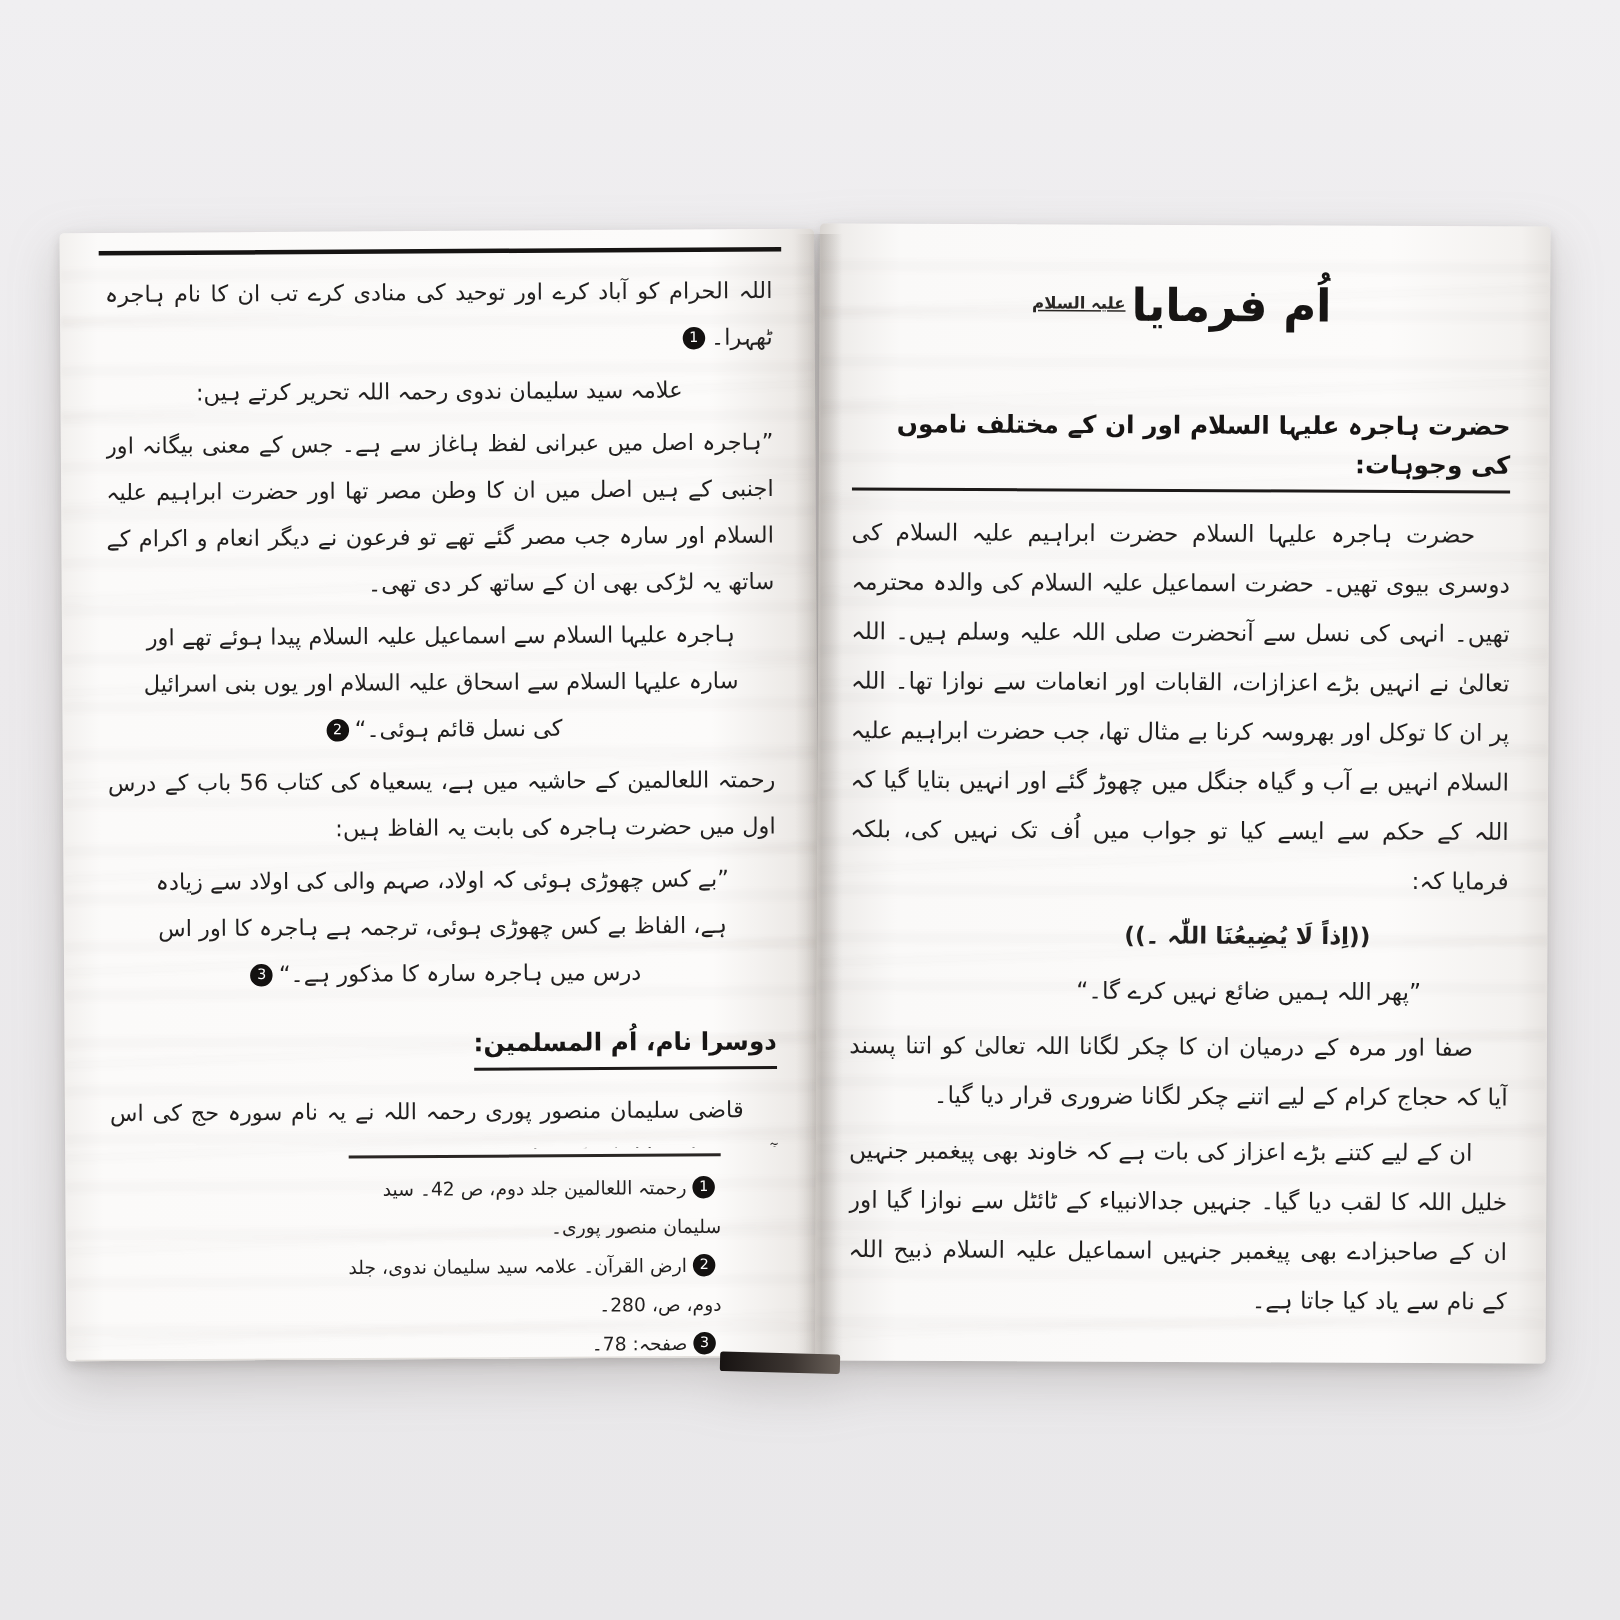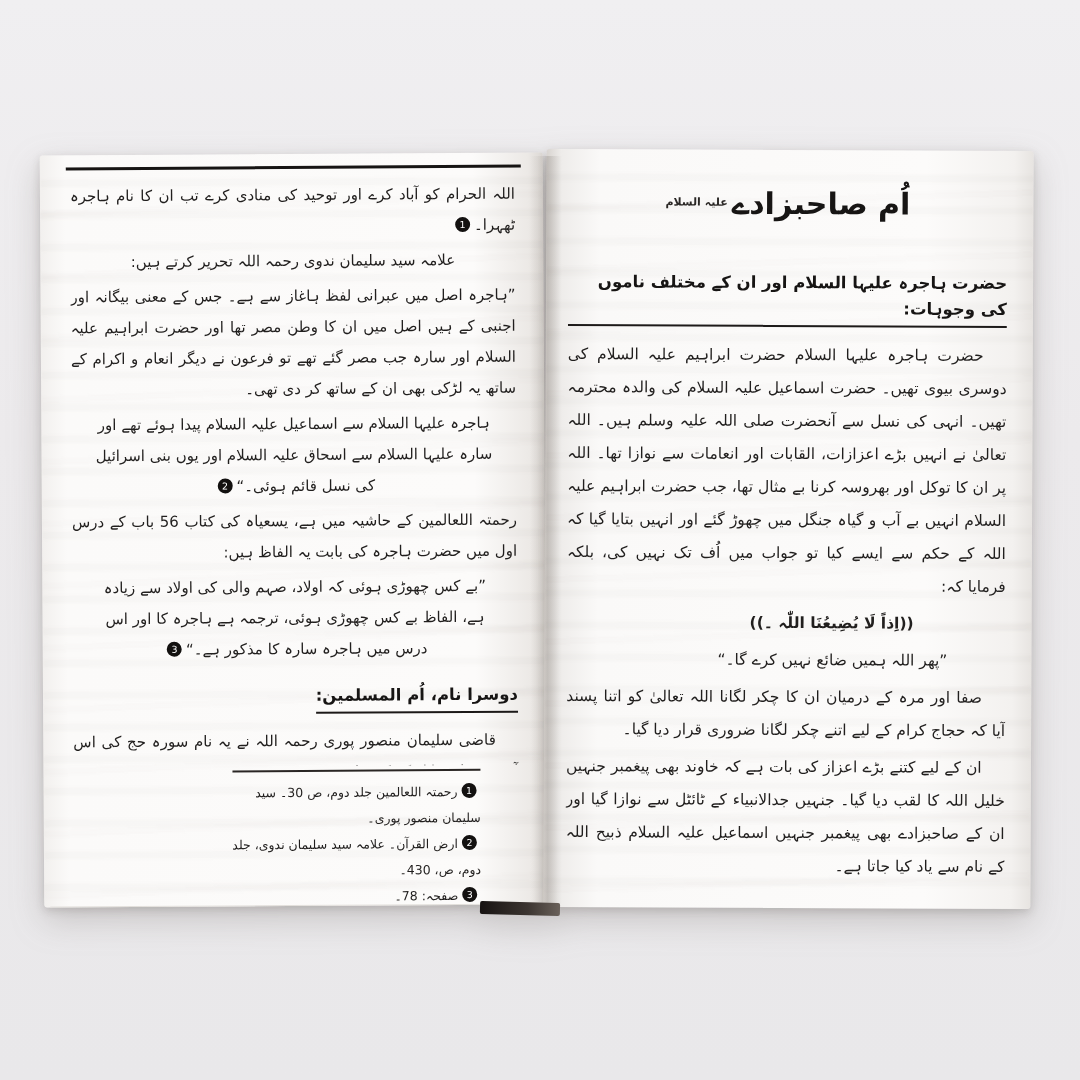--- a/index.html
+++ b/index.html
@@ -59,21 +59,21 @@
   .fn-line{text-align:right;}
   
   .rp-content{
     position:absolute;top:22px;right:26px;left:22px;bottom:8px;overflow:hidden;
     font-size:15.5px;line-height:33px;text-align:justify;text-align-last:right;
   }
   .rp-title{
     text-align:center;text-align-last:center;font-weight:bold;font-size:30px;
     margin:14px 0 6px 0;color:#171514;
   }
-  .rp-title .hon{font-size:11px;font-weight:bold;vertical-align:8px;margin-right:4px;color:#2a2725;}
+  .rp-title .hon{font-size:11px;font-weight:bold;vertical-align:8px;margin-right:4px;color:#2a2725;text-decoration:underline;}
   .heading{
     font-weight:bold;font-size:16.5px;color:#171514;
     display:inline-block;border-bottom:2px solid #1d1a19;padding-bottom:3px;
     margin:16px 0 8px 0;text-align:right;text-align-last:right;line-height:26px;
   }
   .rp-head1{margin-top:34px;}
   .para{margin:4px 0;}
   .indent::before{content:"\2003\2002";}
   .center-line{text-align:center;text-align-last:center;margin:4px 0;}
   .quote-center{padding:0 22px;text-align:center;text-align-last:center;margin:2px 0;}
@@ -110,33 +110,33 @@
         <div class="quote-center"><span>”بے کس چھوڑی ہوئی کہ اولاد، صہم والی کی اولاد سے زیادہ ہے، الفاظ بے کس چھوڑی ہوئی، ترجمہ ہے ہاجرہ کا اور اس درس میں ہاجرہ سارہ کا مذکور ہے۔“</span><span class="fnmark">3</span></div>
 
         <div><span class="heading">دوسرا نام، اُم المسلمین:</span></div>
 
         <div class="para indent">قاضی سلیمان منصور پوری رحمہ اللہ نے یہ نام سورہ حج کی اس آیت سے استدلال کر کے دیا ہے:</div>
 
       </div>
 
       <div class="lp-foot">
         <div class="fn-rule"></div>
-        <div class="fn-line"><span class="fnmark">1</span><span>رحمتہ اللعالمین جلد دوم، ص 30۔ سید سلیمان منصور پوری۔</span></div>
-        <div class="fn-line"><span class="fnmark">2</span><span>ارض القرآن۔ علامہ سید سلیمان ندوی، جلد دوم، ص، 430۔</span></div>
+        <div class="fn-line"><span class="fnmark">1</span><span>رحمتہ اللعالمین جلد دوم، ص 42۔ سید سلیمان منصور پوری۔</span></div>
+        <div class="fn-line"><span class="fnmark">2</span><span>ارض القرآن۔ علامہ سید سلیمان ندوی، جلد دوم، ص، 280۔</span></div>
         <div class="fn-line"><span class="fnmark">3</span><span>صفحہ: 78۔</span></div>
       </div>
 
       <div class="stack-edge"></div>
     </div>
 
     <div class="page page-right">
       <div class="ghost"></div>
 
       <div class="rp-content">
-        <div class="rp-title"><span>اُم صاحبزادے</span><span class="hon">علیہ السلام</span></div>
+        <div class="rp-title"><span>اُم فرمایا</span><span class="hon">علیہ السلام</span></div>
 
         <div class="rp-head1"><span class="heading">حضرت ہاجرہ علیہا السلام اور ان کے مختلف ناموں کی وجوہات:</span></div>
 
         <div class="para indent">حضرت ہاجرہ علیہا السلام حضرت ابراہیم علیہ السلام کی دوسری بیوی تھیں۔ حضرت اسماعیل علیہ السلام کی والدہ محترمہ تھیں۔ انہی کی نسل سے آنحضرت صلی اللہ علیہ وسلم ہیں۔ اللہ تعالیٰ نے انہیں بڑے اعزازات، القابات اور انعامات سے نوازا تھا۔ اللہ پر ان کا توکل اور بھروسہ کرنا بے مثال تھا، جب حضرت ابراہیم علیہ السلام انہیں بے آب و گیاہ جنگل میں چھوڑ گئے اور انہیں بتایا گیا کہ اللہ کے حکم سے ایسے کیا تو جواب میں اُف تک نہیں کی، بلکہ فرمایا کہ:</div>
 
         <div class="arabic-line">((اِذاً لَا یُضِیعُنَا اللّٰہ ۔))</div>
 
         <div class="trans-line">”پھر اللہ ہمیں ضائع نہیں کرے گا۔“</div>
 
         <div class="para indent">صفا اور مرہ کے درمیان ان کا چکر لگانا اللہ تعالیٰ کو اتنا پسند آیا کہ حجاج کرام کے لیے اتنے چکر لگانا ضروری قرار دیا گیا۔</div>

